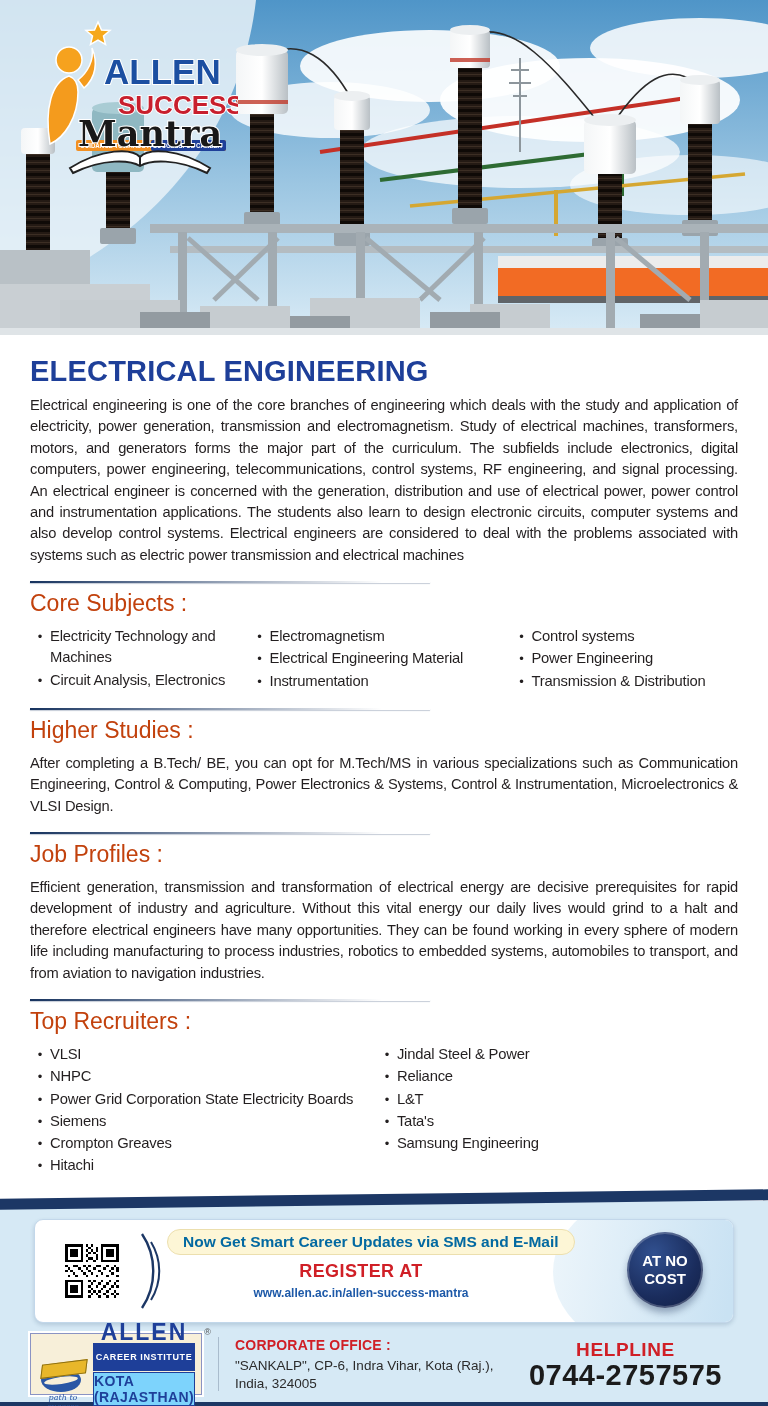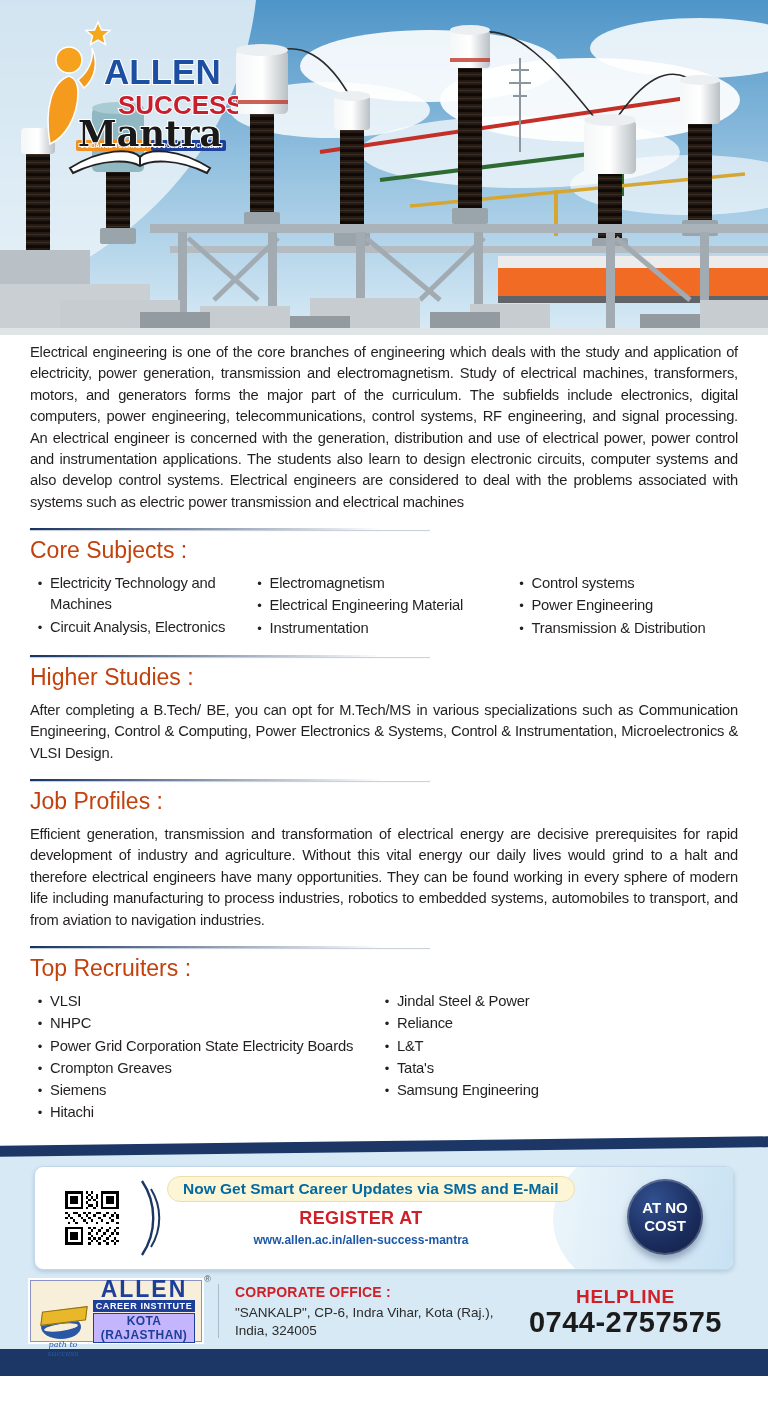--- a/index.html
+++ b/index.html
@@ -52,23 +52,23 @@
   .cap-side{width:62px;height:100%;position:relative;margin-top:44px;}
   .cap-oval{position:absolute;left:10px;top:12px;width:40px;height:24px;background:#2a57a5;border-radius:50%;}
   .cap-wave{position:absolute;left:13px;top:21px;width:34px;height:7px;background:#f7efd9;border-radius:50%;transform:rotate(-8deg);}
   .cap-board{position:absolute;left:10px;top:6px;width:44px;height:12px;background:#e8b72a;
              transform:rotate(-7deg) skewX(-14deg);border:1px solid #8a6d12;}
   .cap-script{position:absolute;left:4px;bottom:5px;width:56px;text-align:center;
               font-family:"DejaVu Serif",serif;font-style:italic;font-size:8px;color:#2a57a5;}
   .inst-text{flex:1;display:flex;flex-direction:column;justify-content:center;padding-right:6px;}
   .inst-name{color:#1e3f99;font-weight:800;font-size:23px;letter-spacing:2px;line-height:21px;text-align:center;}
   .inst-sub{background:#1e3f99;color:#fff;font-size:9px;font-weight:700;text-align:center;
-            padding:1px 0;letter-spacing:.6px;}
-  .inst-city{border:1.5px solid #1e3f99;color:#1e3f99;font-size:12px;font-weight:700;text-align:center;
-             margin-top:1px;letter-spacing:.4px;background:#c4b5fd;}
+            padding:9px 0;letter-spacing:.6px;}
+  .inst-city{border:1.5px solid #1e3f99;color:#1e3f99;font-size:14px;font-weight:700;text-align:left;
+             margin-top:1px;letter-spacing:.4px;background:#7dd3fc;}
   .vsep{width:1px;height:54px;background:#a9bccd;margin:0 16px;}
   .office{font-size:13.5px;line-height:18px;color:#2b2b2b;}
   .office-label{color:#d01f26;font-weight:800;font-size:14px;margin-bottom:3px;letter-spacing:.2px;}
   .helpline{margin-left:auto;text-align:center;padding-right:16px;}
   .help-label{color:#d01f26;font-weight:800;font-size:19px;letter-spacing:.6px;}
   .help-number{color:#1b1b1b;font-weight:800;font-size:29px;letter-spacing:.5px;line-height:29px;}
   .social-bar{background:#1c3765;height:27px;display:flex;align-items:center;justify-content:center;
               gap:24px;color:#fff;font-size:14px;}
 </style>
 </head>
@@ -219,20 +219,21 @@
       <path d="M58,148 C90,128 120,128 128,137 C136,128 166,128 198,148 L195,153 C164,138 138,140 128,146 C118,140 92,138 61,153 Z" fill="#ffffff" stroke="#222222" stroke-width="2"></path>
       <line x1="128" y1="137" x2="128" y2="146" stroke="#222222" stroke-width="2"></line>
       <text x="92" y="64" font-size="35" font-weight="bold" fill="#1c4fa1" stroke="#ffffff" stroke-width="2" style="paint-order:stroke">ALLEN</text>
       <text x="106" y="94" font-size="26" font-weight="bold" fill="#c81f2d" stroke="#ffffff" stroke-width="2" style="paint-order:stroke">SUCCESS</text>
       <text x="66" y="126" font-size="35" font-weight="bold" font-family="DejaVu Serif, serif" fill="#191919" stroke="#ffffff" stroke-width="2" style="paint-order:stroke">Mantra</text>
     </svg>
   </div>
 </div>
 
 <div class="content">
+  <h1 class="page-title">ELECTRICAL ENGINEERING</h1>
   <p class="bodytxt">Electrical engineering is one of the core branches of engineering which deals with the study and application of electricity, power generation, transmission and electromagnetism. Study of electrical machines, transformers, motors, and generators forms the major part of the curriculum. The subfields include electronics, digital computers, power engineering, telecommunications, control systems, RF engineering, and signal processing. An electrical engineer is concerned with the generation, distribution and use of electrical power, power control and instrumentation applications. The students also learn to design electronic circuits, computer systems and also develop control systems. Electrical engineers are considered to deal with the problems associated with systems such as electric power transmission and electrical machines</p>
 
   <div class="divider"></div>
   <h2 class="section">Core Subjects :</h2>
   <div class="cols3">
     <ul class="blist c1">
       <li>
           <span class="blt"></span>
           <span>Electricity Technology and Machines</span>
         </li>
@@ -290,25 +291,25 @@
       <li>
           <span class="blt"></span>
           <span>NHPC</span>
         </li>
       <li>
           <span class="blt"></span>
           <span>Power Grid Corporation State Electricity Boards</span>
         </li>
       <li>
           <span class="blt"></span>
+          <span>Siemens</span>
+        </li>
+      <li>
+          <span class="blt"></span>
           <span>Crompton Greaves</span>
-        </li>
-      <li>
-          <span class="blt"></span>
-          <span>Siemens</span>
         </li>
       <li>
           <span class="blt"></span>
           <span>Hitachi</span>
         </li>
     </ul>
     <ul class="blist r2">
       <li>
           <span class="blt"></span>
           <span>Jindal Steel &amp; Power</span>

